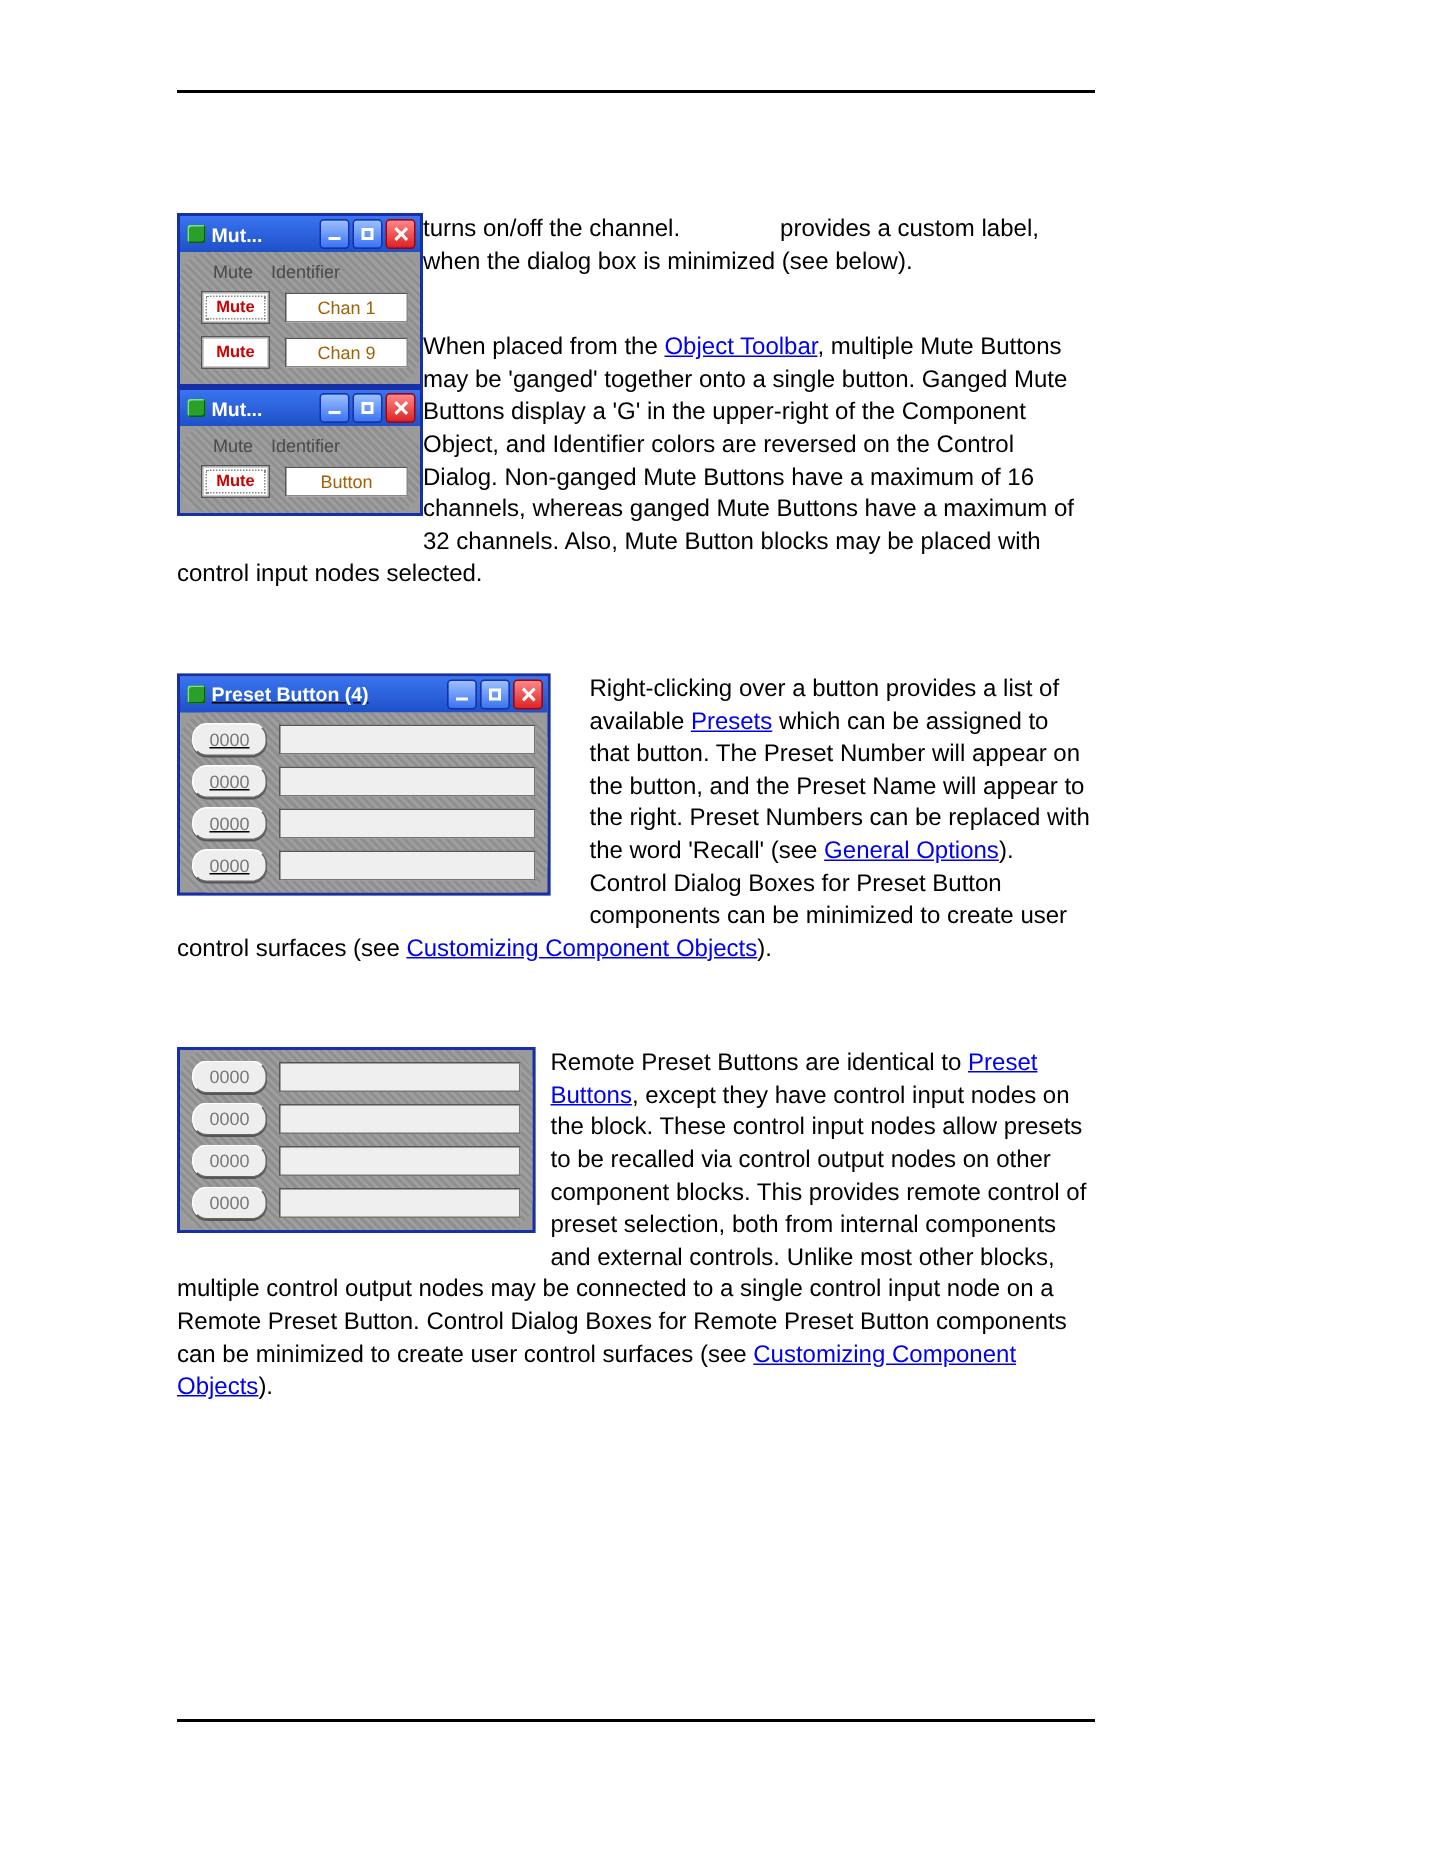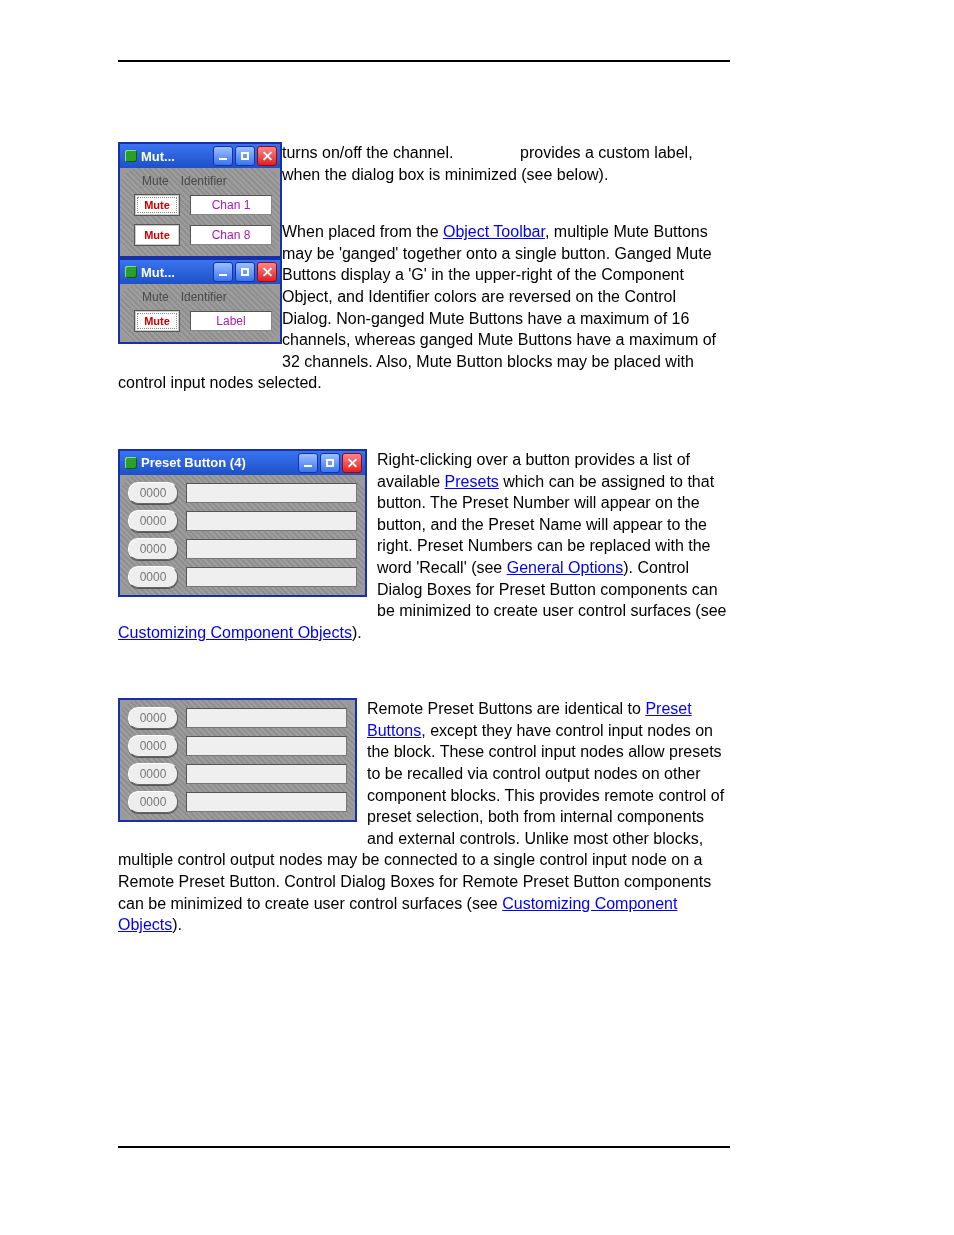--- a/index.html
+++ b/index.html
@@ -123,21 +123,21 @@
   }
   .mute-btn.dotted::before {
     content:""; position:absolute; inset:2px;
     border:1px dotted #888;
   }
   .ident-field {
     flex:1; height:18px;
     background:#fff; border:1px solid #888;
     border-top-color:#555; border-left-color:#555;
     display:flex;align-items:center;justify-content:center;
-    font-size:12px; color:#a21caf;
+    font-size:12px; color:#a16207;
   }
 
   
   .preset-row {
     display:flex; align-items:center; gap:8px;
     padding: 3px 4px;
   }
   .preset-btn {
     width: 48px; height: 20px;
     background:#eee;
@@ -181,21 +181,21 @@
           <div class="col-hdr">
             <span>Mute</span>
             <span>Identifier</span>
           </div>
           <div class="mute-row">
             <span class="mute-btn dotted">Mute</span>
             <span class="ident-field">Chan 1</span>
           </div>
           <div class="mute-row">
             <span class="mute-btn">Mute</span>
-            <span class="ident-field">Chan 8</span>
+            <span class="ident-field">Chan 9</span>
           </div>
         </div>
       </div>
 
       <div class="win small">
         <div class="titlebar">
           <span class="icon-dot"></span>
           <span class="title">Mut...</span>
           <span class="ctrls">
             <span class="tb-btn min"></span>
@@ -203,42 +203,42 @@
             <span class="tb-btn close"></span>
           </span>
         </div>
         <div class="win-body">
           <div class="col-hdr">
             <span>Mute</span>
             <span>Identifier</span>
           </div>
           <div class="mute-row">
             <span class="mute-btn dotted">Mute</span>
-            <span class="ident-field">Label</span>
+            <span class="ident-field">Button</span>
           </div>
         </div>
       </div>
     </div>
 
     
     <p class="para" style="padding-left:19px;">
       <span> turns on/off the channel. </span>
       &nbsp;&nbsp;&nbsp;&nbsp;&nbsp;&nbsp;&nbsp;&nbsp;&nbsp;&nbsp;&nbsp;&nbsp;&nbsp;
       <span> provides a custom label, when the dialog box is minimized (see below).</span>
     </p>
     <br>
     <br>
     <p class="para">
       <span>When placed from the </span><a class="link">Object Toolbar</a><span>, multiple Mute Buttons may be 'ganged' together onto a single button. Ganged Mute Buttons display a 'G' in the upper-right of the Component Object, and Identifier colors are reversed on the Control Dialog. Non-ganged Mute Buttons have a maximum of 16 channels, whereas ganged Mute Buttons have a maximum of 32 channels. Also, Mute Button blocks may be placed with control input nodes selected.</span>
     </p>
     <div class="clear"></div>
   </div>
 
   <div class="section">
-    <div class="left-float" style="margin-right:10px;">
+    <div class="left-float" style="margin-right:26px;text-decoration:underline;">
       <div class="win med2">
         <div class="titlebar">
           <span class="icon-dot"></span>
           <span class="title">Preset Button (4)</span>
           <span class="ctrls">
             <span class="tb-btn min"></span>
             <span class="tb-btn max"></span>
             <span class="tb-btn close"></span>
           </span>
         </div>

